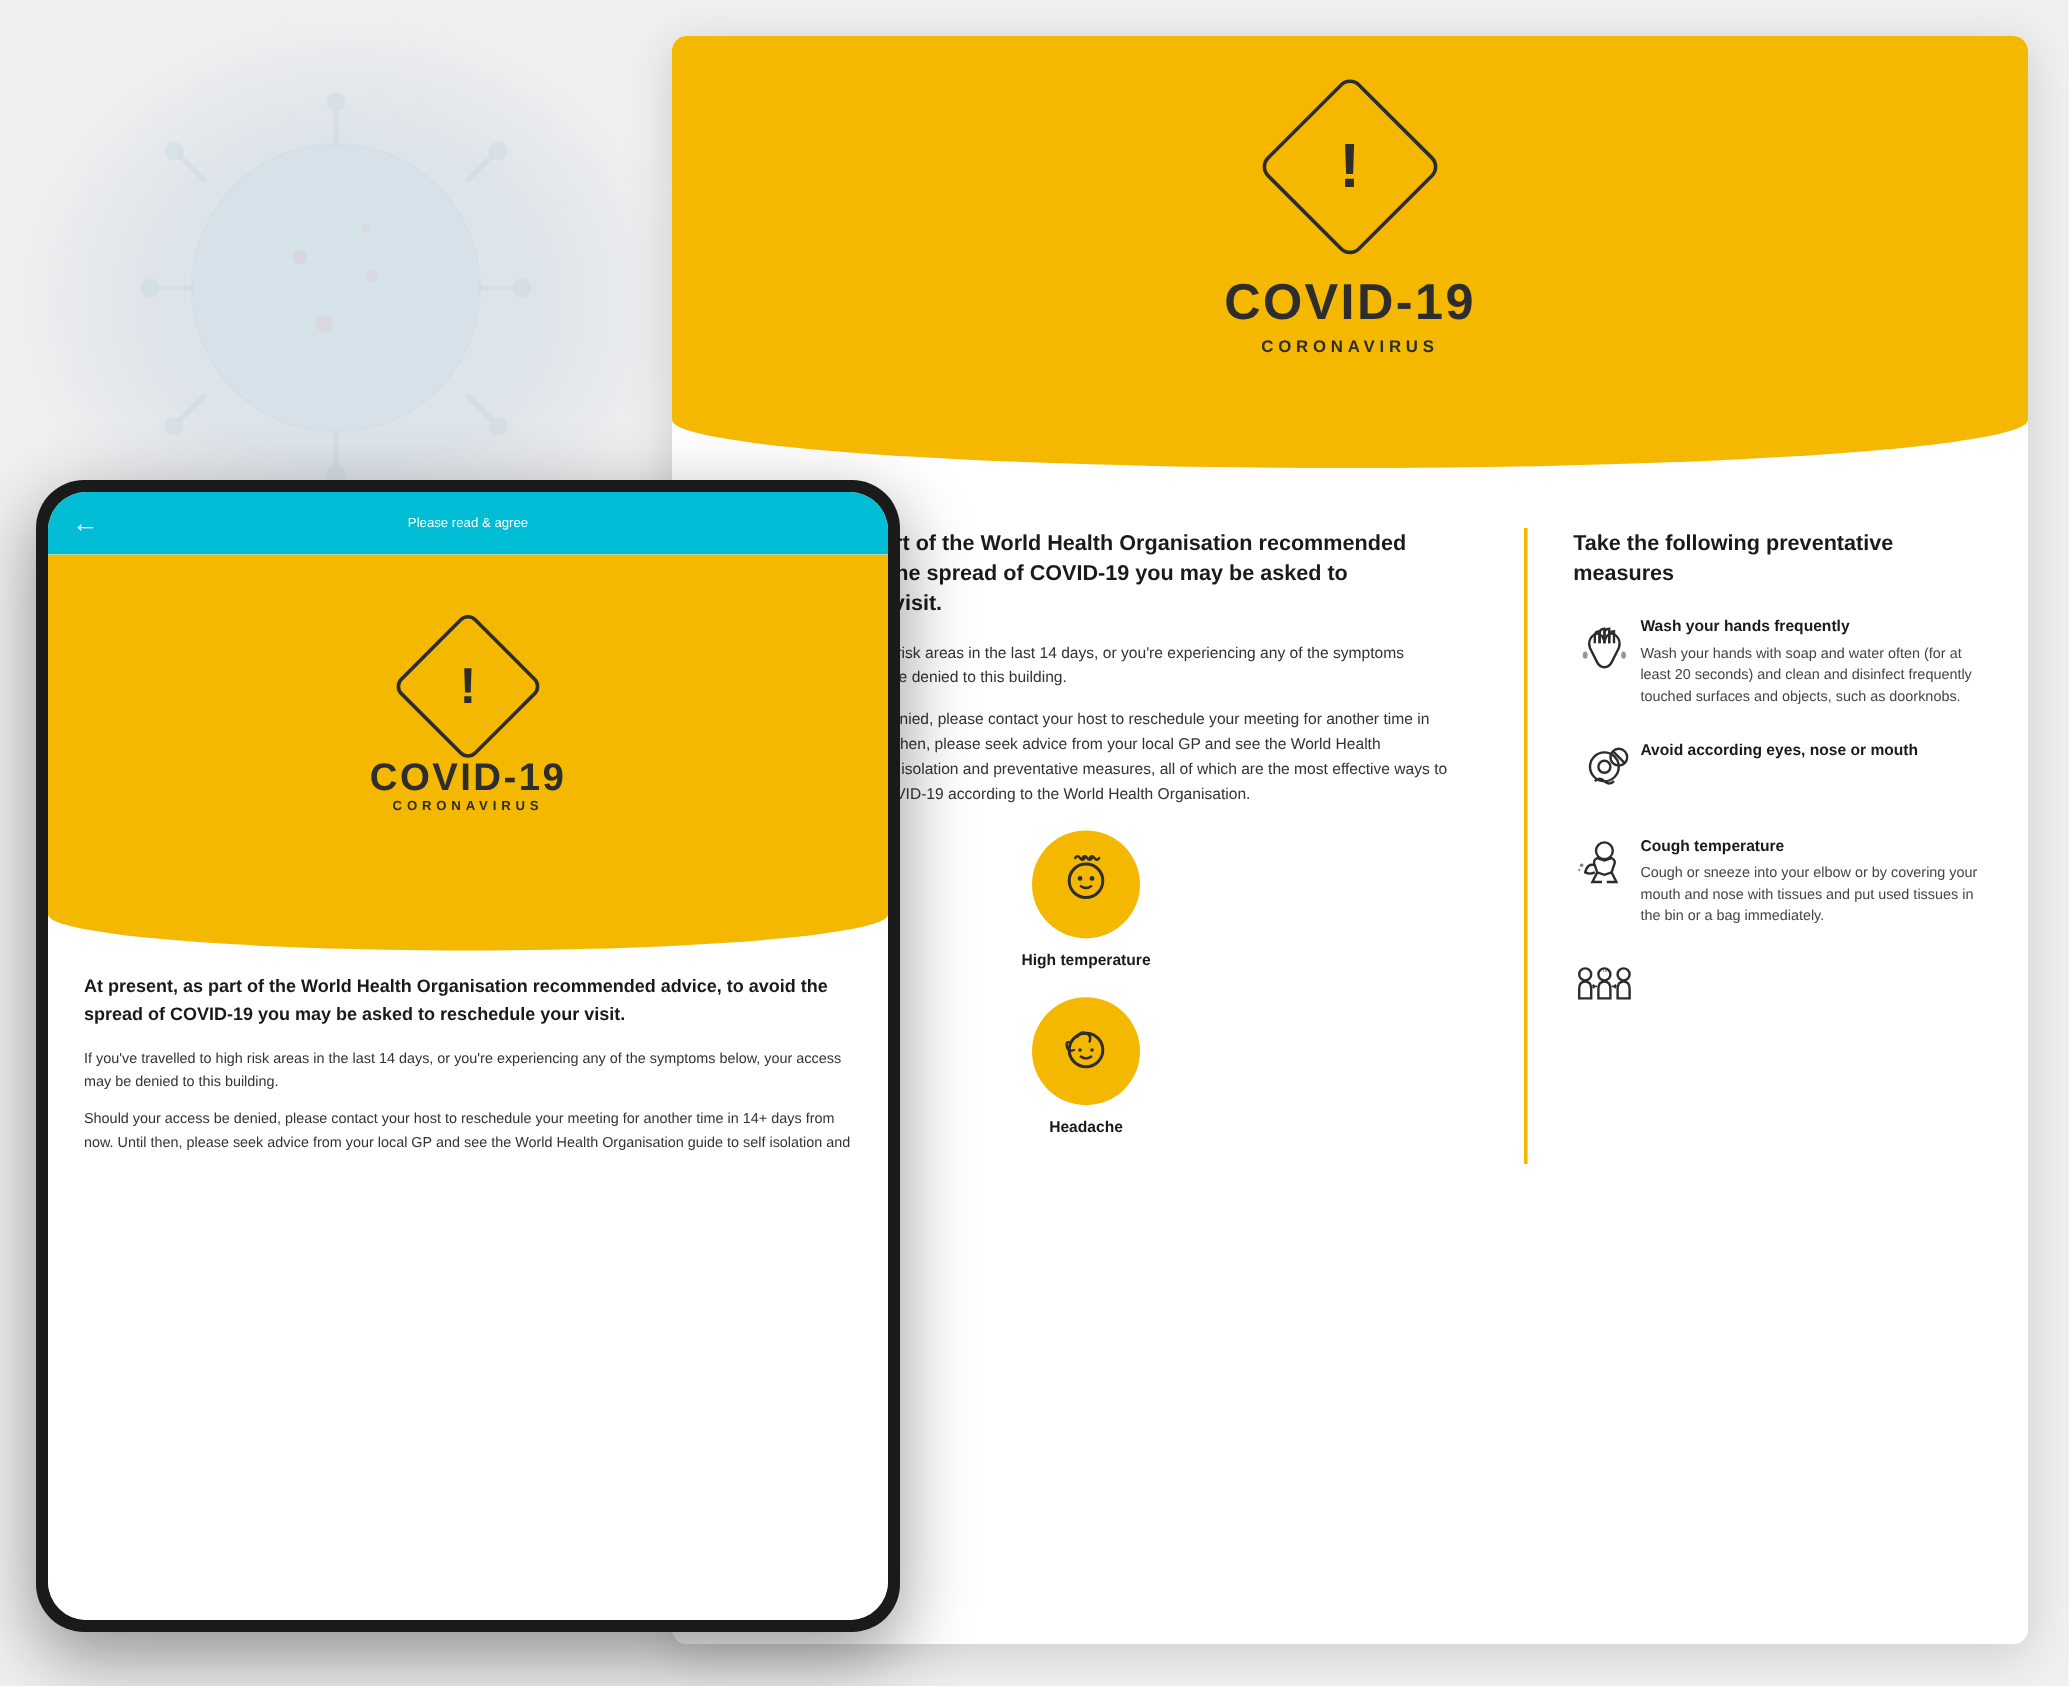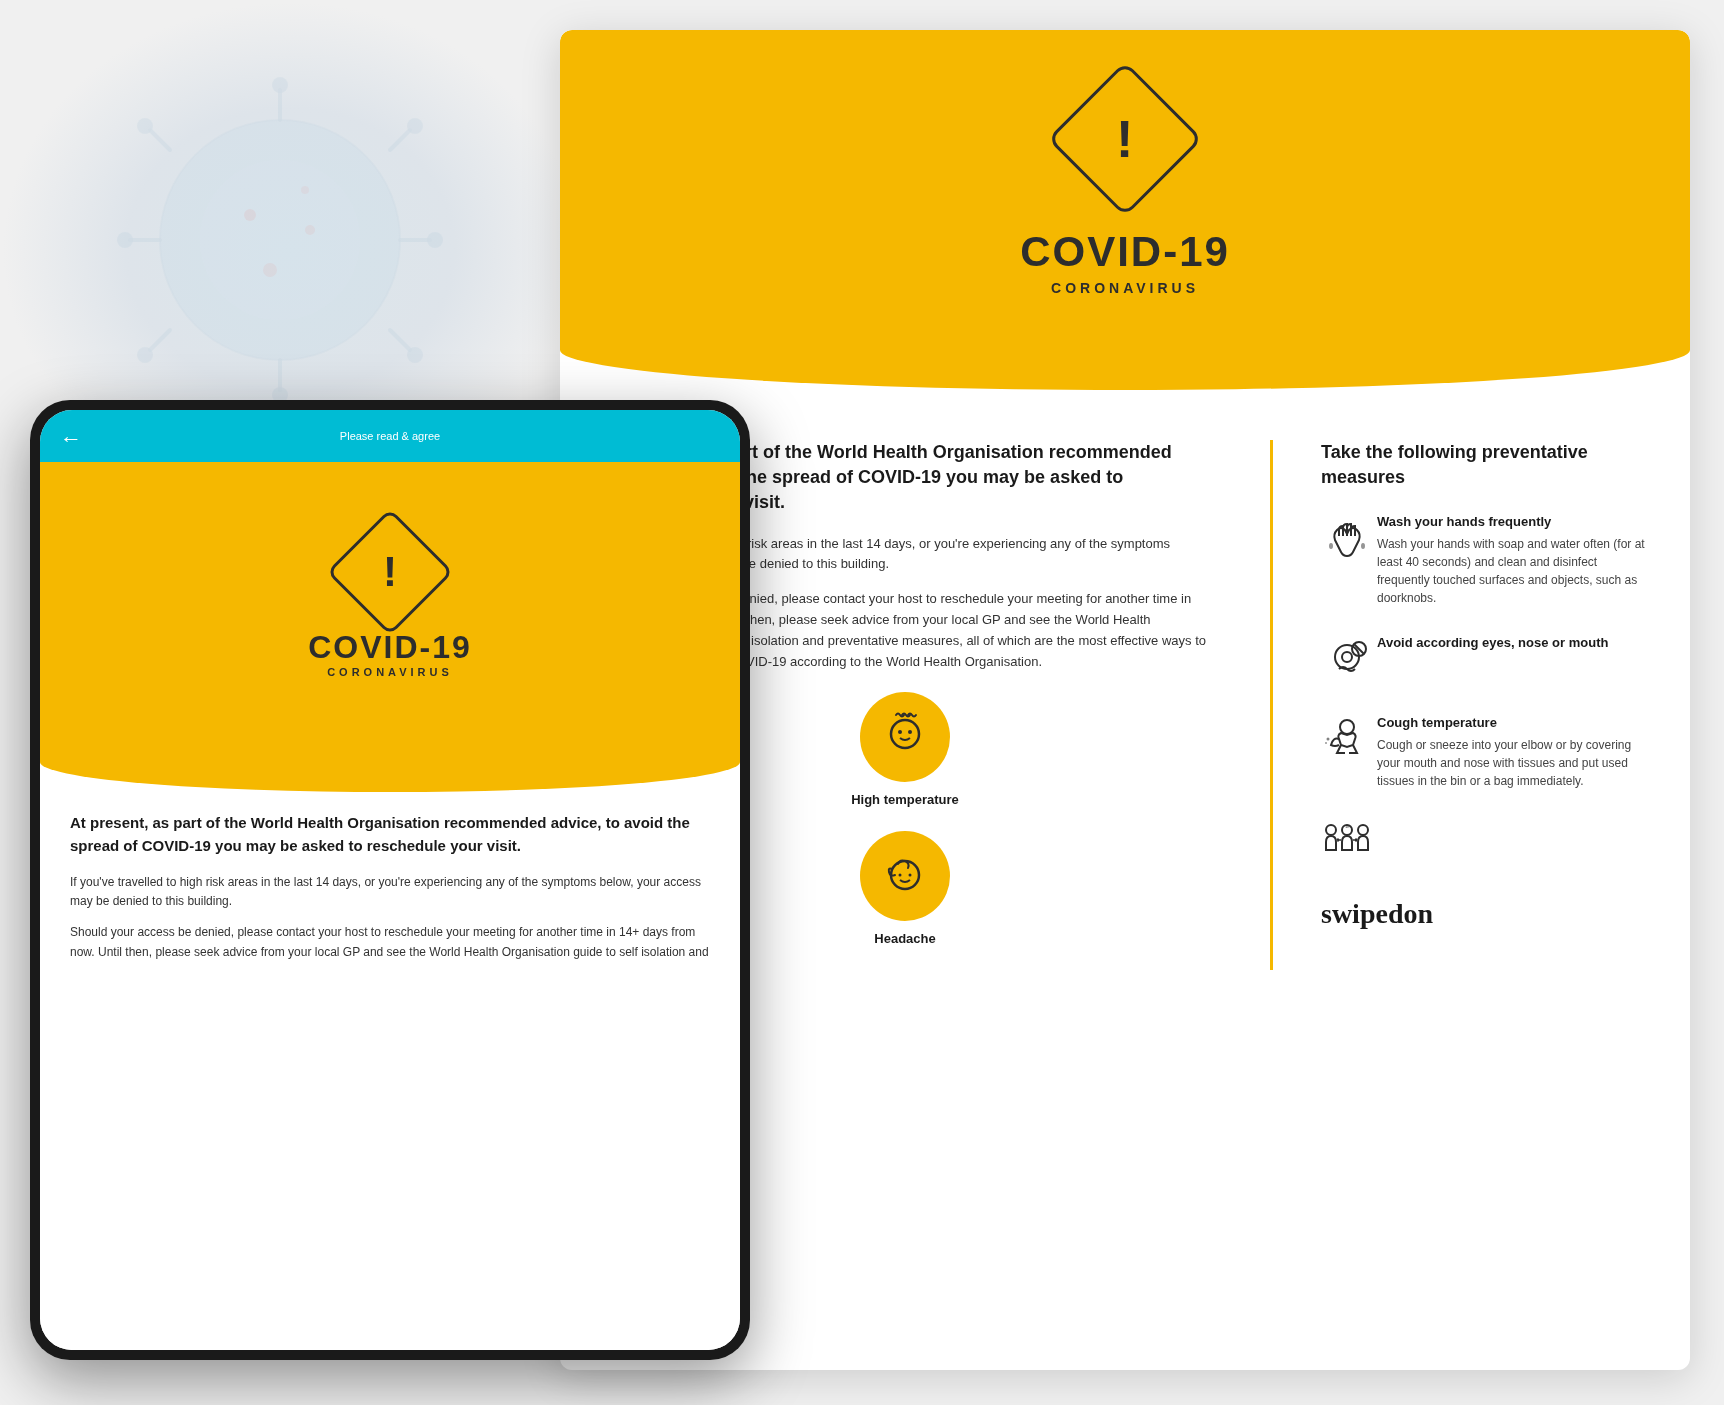--- a/index.html
+++ b/index.html
@@ -156,21 +156,21 @@
       font-size: 13px;
       font-weight: 600;
       color: #1a1a1a;
       text-align: right;
     }
 
     
     .doc-right {
       width: 380px;
       border-left: 3px solid #F5B800;
-      padding-left: 48px;
+      padding-left: 38px;
     }
     .doc-right h3 {
       font-size: 18px;
       font-weight: 800;
       color: #1a1a1a;
       line-height: 1.4;
       margin-bottom: 24px;
     }
 
     .measure-item {
@@ -433,21 +433,21 @@
             <path d="M20 20 L20 12 Q20 8 24 8 L24 20" fill="none" stroke="#2d2d2d" stroke-width="2"></path>
             <path d="M24 20 L24 12 Q24 8 28 8 L28 20" fill="none" stroke="#2d2d2d" stroke-width="2"></path>
             <path d="M28 20 L28 14 Q28 10 32 10 L32 20" fill="none" stroke="#2d2d2d" stroke-width="2"></path>
 
             <ellipse cx="8" cy="30" rx="2" ry="3" fill="#2d2d2d" opacity="0.5"></ellipse>
             <ellipse cx="40" cy="30" rx="2" ry="3" fill="#2d2d2d" opacity="0.5"></ellipse>
           </svg>
         </div>
         <div class="measure-text">
           <h4>Wash your hands frequently</h4>
-          <p>Wash your hands with soap and water often (for at least 40 seconds) and clean and disinfect frequently touched surfaces and objects, such as doorknobs.</p>
+          <p>Wash your hands with soap and water often (for at least 20 seconds) and clean and disinfect frequently touched surfaces and objects, such as doorknobs.</p>
         </div>
       </div>
 
       <div class="measure-item">
         <div class="measure-icon">
           <svg width="48" height="48" viewBox="0 0 48 48">
 
             <circle cx="24" cy="20" r="12" fill="none" stroke="#2d2d2d" stroke-width="2"></circle>
             <circle cx="24" cy="20" r="5" fill="none" stroke="#2d2d2d" stroke-width="2"></circle>
             <path d="M16 32 Q20 28 24 32 Q28 36 32 32" fill="none" stroke="#2d2d2d" stroke-width="2"></path>
@@ -494,21 +494,20 @@
             <path d="M35 22 Q35 16 40 16 Q45 16 45 22 L45 30 L35 30 Z" fill="none" stroke="#2d2d2d" stroke-width="2"></path>
 
             <path d="M14 20 L18 20 M14 20 L15.5 18.5 M14 20 L15.5 21.5" stroke="#2d2d2d" stroke-width="1.5"></path>
             <path d="M30 20 L34 20 M34 20 L32.5 18.5 M34 20 L32.5 21.5" stroke="#2d2d2d" stroke-width="1.5"></path>
 
             <text x="22" y="8" font-size="4" fill="#2d2d2d">1m</text>
           </svg>
         </div>
       </div>
 
-      <div class="swipedon-logo">swipedon</div>
     </div>
   </div>
 </div>
 
 <div class="tablet">
   <div class="tablet-screen">
 
     <div class="tablet-topbar">
       <span class="tablet-back">←</span>
       <span class="tablet-topbar-title">Please read &amp; agree</span>

